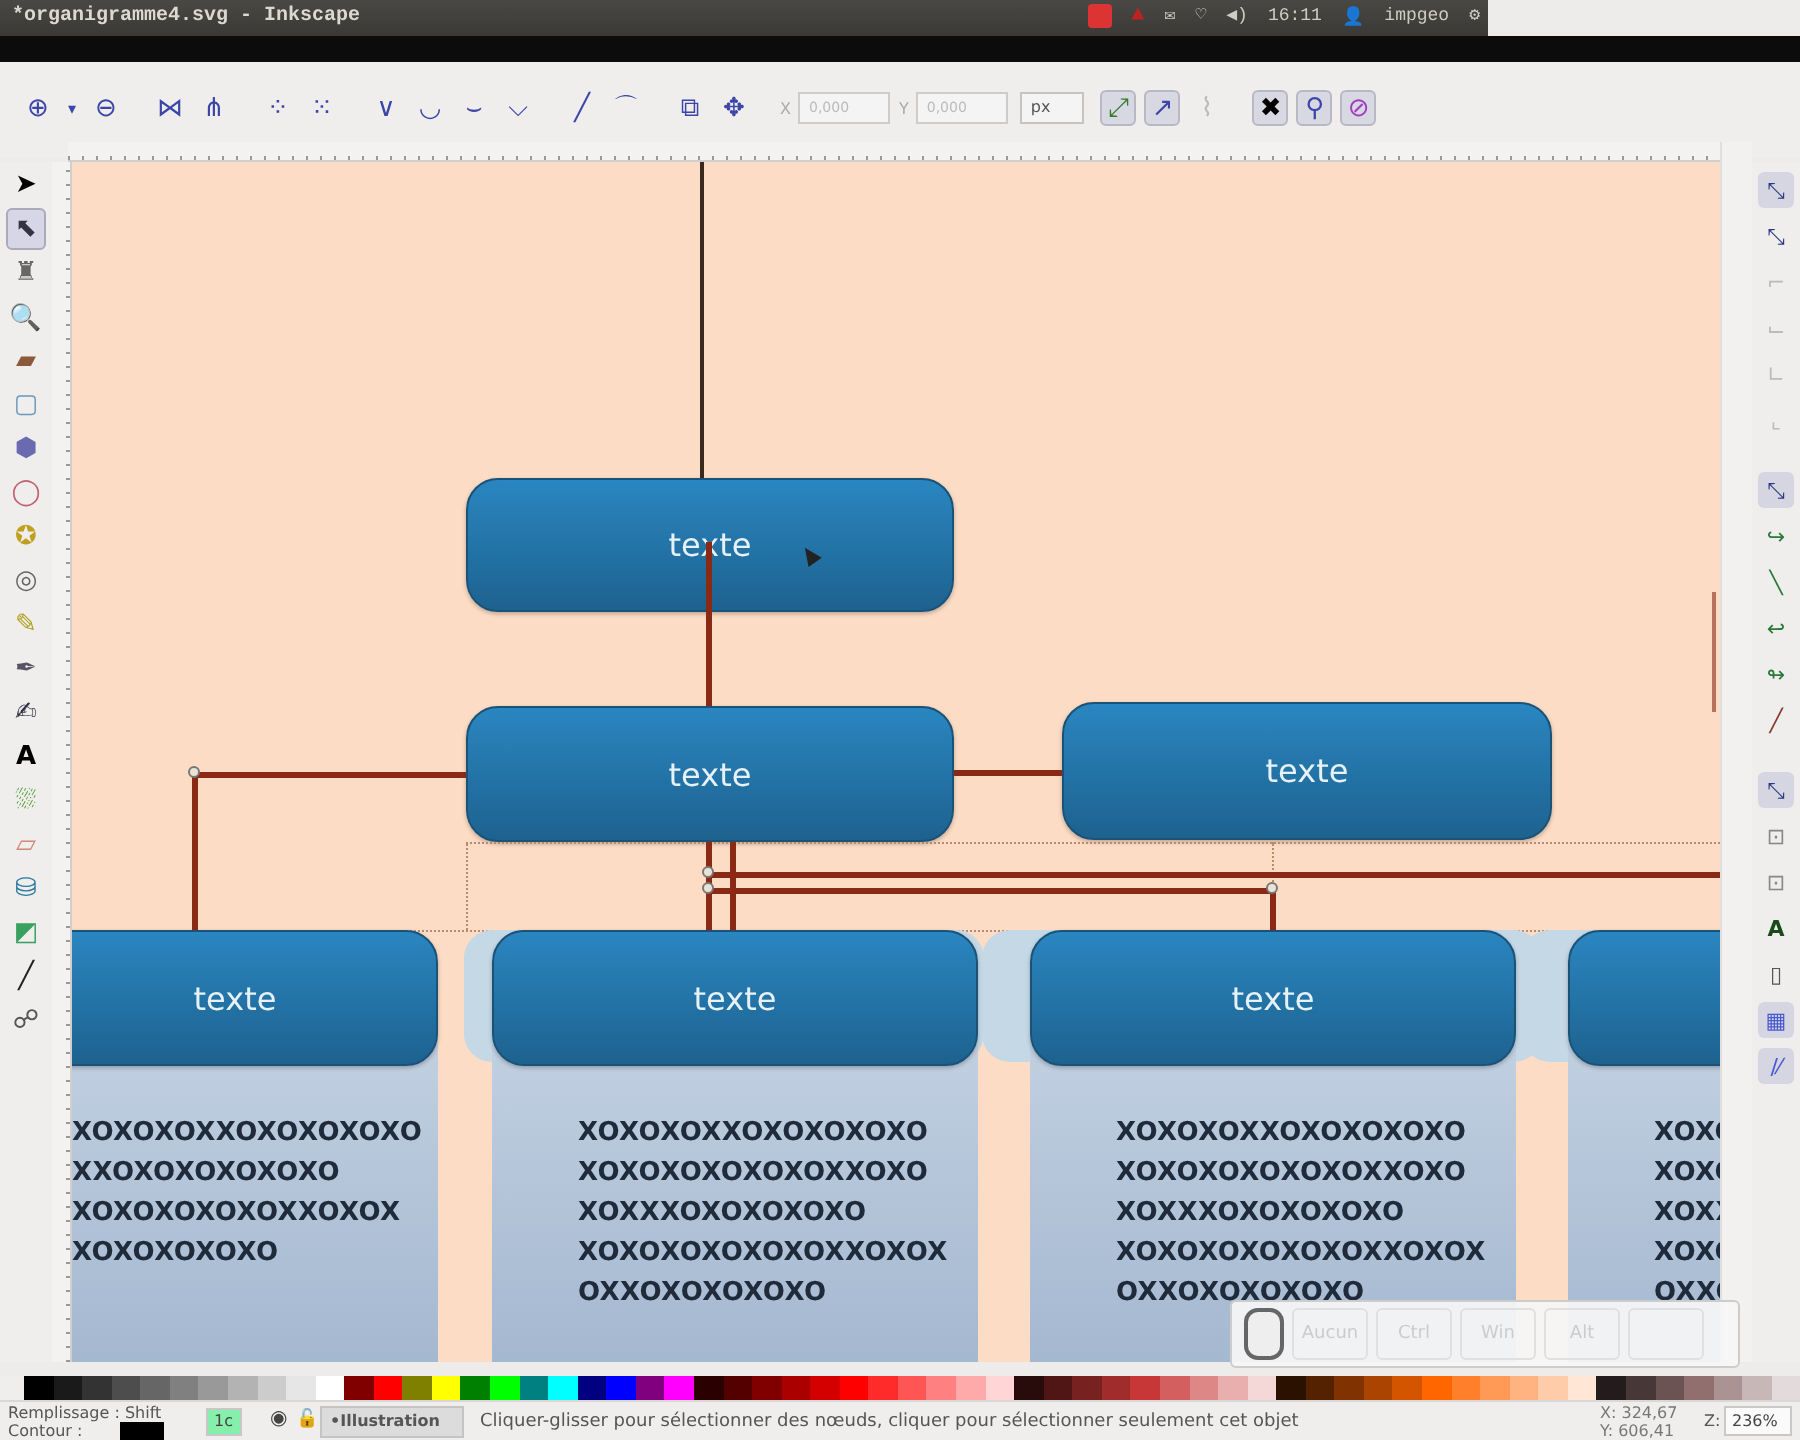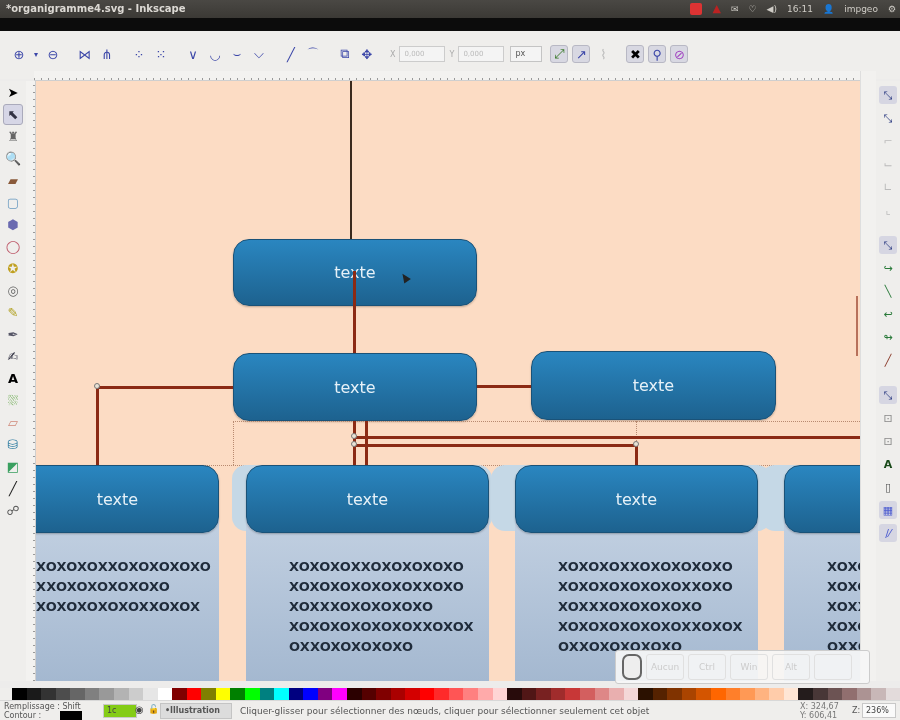--- a/index.html
+++ b/index.html
@@ -1,17 +1,17 @@
 <!DOCTYPE html>
 <html><head>
 <meta charset="utf-8">
 <style>
   * { box-sizing: border-box; margin: 0; padding: 0; }
   html, body { width: 900px; height: 720px; overflow: hidden; background: #edeceb; font-family: "DejaVu Sans", sans-serif; }
-  .topbar { position: absolute; left: 0; top: 0; width: 900px; height: 18px; background: linear-gradient(#4a4844, #3b3935); color: #dcd9d4; font-size: 10px; font-weight: bold; }
+  .topbar { position: absolute; left: 0; top: 0; width: 744px; height: 18px; background: linear-gradient(#4a4844, #3b3935); color: #dcd9d4; font-size: 10px; font-weight: bold; font-family: Liberation Mono, monospace; }
   .topbar .title { position: absolute; left: 6px; top: 3px; }
   .tray { position: absolute; right: 4px; top: 2px; display: flex; align-items: center; gap: 10px; font-size: 9px; font-weight: normal; color: #cfccc6; }
   .tray .red-ind { width: 12px; height: 12px; background: #d33; border-radius: 2px; }
   .tray .warn { color: #b22; font-size: 11px; }
   .blackband { position: absolute; left: 0; top: 18px; width: 900px; height: 13px; background: #0c0c0c; }
   .toolbar { position: absolute; left: 0; top: 31px; width: 900px; height: 48px; background: #efeeec; }
   .tb-row { position: absolute; left: 0; top: 12px; height: 22px; display: flex; align-items: center; }
   .tbi { width: 18px; height: 18px; display: inline-flex; align-items: center; justify-content: center; color: #3b46a8; font-size: 13px; margin: 0 2px; border-radius: 3px; }
   .tbi.toggled { background: #d8d8e2; border: 1px solid #b8b8c4; }
   .tb-sep { width: 10px; }
@@ -39,21 +39,21 @@
   .conn.dark { background: #3a2a1e; }
   .dotted-h { position: absolute; height: 0; border-top: 1px dotted #b88a70; }
   .dotted-v { position: absolute; width: 0; border-left: 1px dotted #b88a70; }
   .handle { position: absolute; width: 6px; height: 6px; border-radius: 50%; background: #e9e3d6; border: 1px solid #777; }
   .cursor { position: absolute; width: 0; height: 0; border-left: 4px solid transparent; border-right: 4px solid transparent; border-bottom: 9px solid #222; transform: rotate(-35deg); }
   .palette { position: absolute; left: 0; top: 688px; width: 900px; height: 12px; background: #efeeec; display: flex; align-items: stretch; padding-left: 12px; }
   .sw { flex: 1; }
   .status { position: absolute; left: 0; top: 700px; width: 900px; height: 20px; background: #efeeec; border-top: 1px solid #d8d8d8; font-size: 8px; color: #444; }
   .st-fill { position: absolute; left: 4px; top: 1px; line-height: 9px; color: #555; }
   .st-swatch { position: absolute; left: 60px; top: 10px; width: 22px; height: 10px; background: #000; }
-  .st-opacity { position: absolute; left: 103px; top: 3px; width: 34px; height: 14px; border: 1px solid #c8c8c8; background: #84cc16; font-size: 8px; padding-left: 3px; line-height: 12px; }
+  .st-opacity { position: absolute; left: 103px; top: 3px; width: 18px; height: 14px; border: 1px solid #c8c8c8; background: #86efac; font-size: 8px; padding-left: 3px; line-height: 12px; }
   .st-eye { position: absolute; left: 135px; top: 3px; font-size: 10px; }
   .st-lock { position: absolute; left: 148px; top: 3px; font-size: 9px; color: #777; }
   .st-layer { position: absolute; left: 160px; top: 2px; width: 72px; height: 16px; background: #dcdcdc; border: 1px solid #c4c4c4; font-size: 8px; font-weight: bold; padding-left: 4px; line-height: 14px; color: #555; }
   .st-msg { position: absolute; left: 240px; top: 5px; font-size: 9px; color: #555; }
   .st-coords { position: absolute; left: 800px; top: 1px; font-size: 8px; color: #777; line-height: 9px; }
   .st-zoom-lbl { position: absolute; left: 852px; top: 5px; font-size: 8px; color: #555; }
   .st-zoom { position: absolute; left: 862px; top: 2px; width: 34px; height: 15px; border: 1px solid #c8c8c8; background: #fafafa; font-size: 8px; padding-left: 3px; line-height: 13px; }
   .kbd-overlay { position: absolute; left: 615px; top: 650px; width: 255px; height: 34px; background: rgba(246,246,246,0.92); border: 1px solid #ccc; border-radius: 3px; display: flex; align-items: center; gap: 4px; padding-left: 6px; }
   .kbd { width: 38px; height: 26px; border: 1px solid #e0e0e0; border-radius: 3px; font-size: 9px; color: #ccc; display: flex; align-items: center; justify-content: center; }
   .kbd.mouse { width: 20px; border: 2px solid #666; border-radius: 7px; background: #eee; }
@@ -213,20 +213,21 @@
   <div class="panel-shadow" style="left:725px;top:384px;width:110px;height:66px;"></div>
 
   <div class="panel" style="left:0;top:430px;width:183px;height:170px;"></div>
   <div class="node" style="left:-20px;top:384px;width:203px;height:68px;">
     <span>texte</span>
   </div>
   <div class="xo" style="left:0px;top:476px;">
     <div>XOXOXOXXOXOXOXOXO</div>
     <div>XXOXOXOXOXOXO</div>
     <div>XOXOXOXOXOXXOXOX</div>
+    <div>XOXOXOXOXO</div>
   </div>
 
   <div class="panel" style="left:210px;top:430px;width:243px;height:170px;"></div>
   <div class="node" style="left:210px;top:384px;width:243px;height:68px;">
     <span>texte</span>
   </div>
   <div class="xo" style="left:253px;top:476px;">
     <div>XOXOXOXXOXOXOXOXO</div>
     <div>XOXOXOXOXOXOXXOXO</div>
     <div>XOXXXOXOXOXOXO</div>

